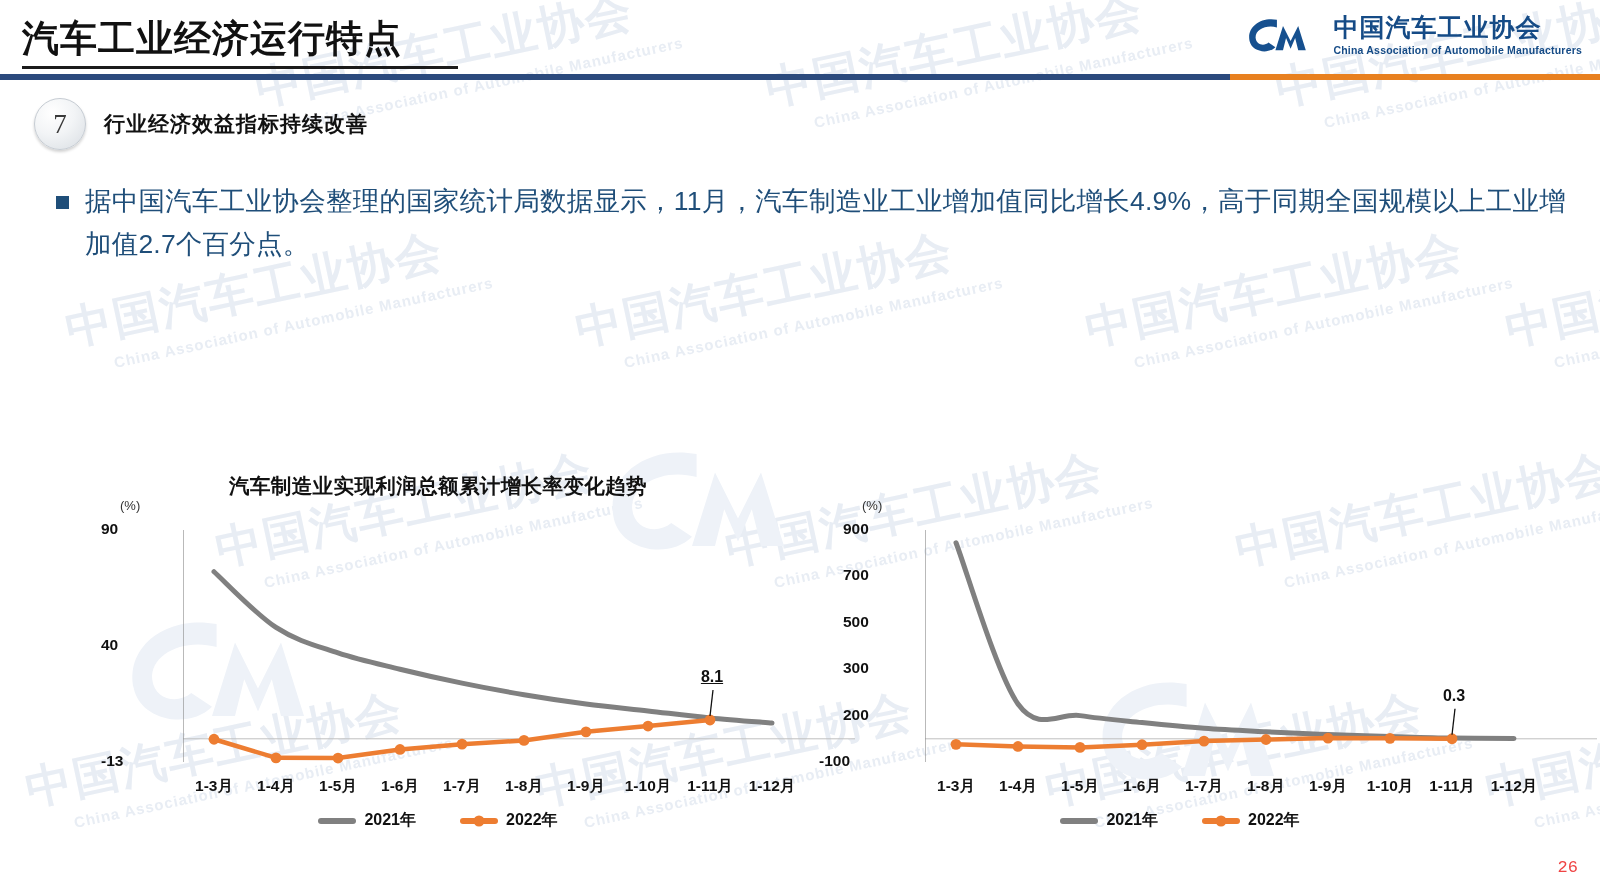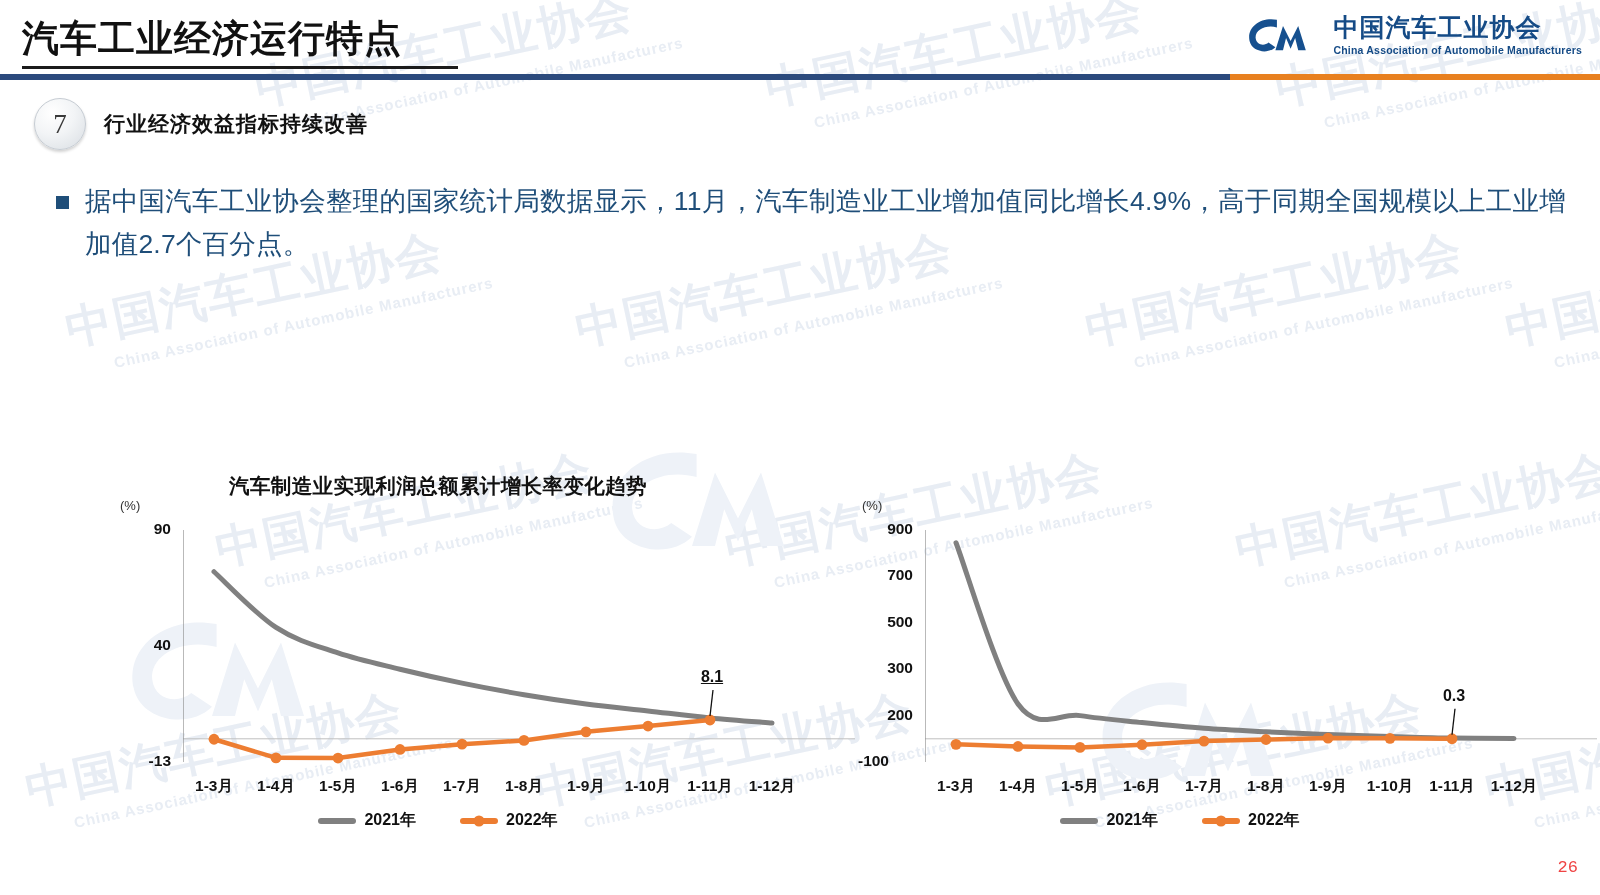--- a/index.html
+++ b/index.html
@@ -75,21 +75,21 @@
   #chart-left { left: 58px; }
   #chart-right { left: 800px; }
 
   .chart-title {
     position: absolute; top: 10px; left: 0; width: 100%;
     text-align: center; font-size: 20.5px; font-weight: 700; color: #111111;
     letter-spacing: .4px;
   }
   .chart-unit { position: absolute; font-size: 13px; color: #333; }
   .plot { position: absolute; }
-  .ytick { position: absolute; font-size: 15.5px; font-weight: 700; color: #111; text-align: right; }
+  .ytick { position: absolute; font-size: 15.5px; font-weight: 700; color: #111; text-align: left; }
   .xtick { position: absolute; font-size: 15.5px; font-weight: 700; color: #111; text-align: center; }
   .datalabel { position: absolute; font-size: 16px; font-weight: 700; color: #111; text-align: center; }
 
   .legend { position: absolute; display: flex; gap: 44px; align-items: center; justify-content: center; width: 100%; }
   .legend-item { display: flex; align-items: center; gap: 8px; }
   .legend-swatch { width: 38px; height: 6px; border-radius: 3px; position: relative; }
   .legend-swatch.dot::after {
     content: ""; position: absolute; left: 50%; top: 50%;
     width: 11px; height: 11px; border-radius: 50%; background: #ED7D31;
     transform: translate(-50%, -50%);

